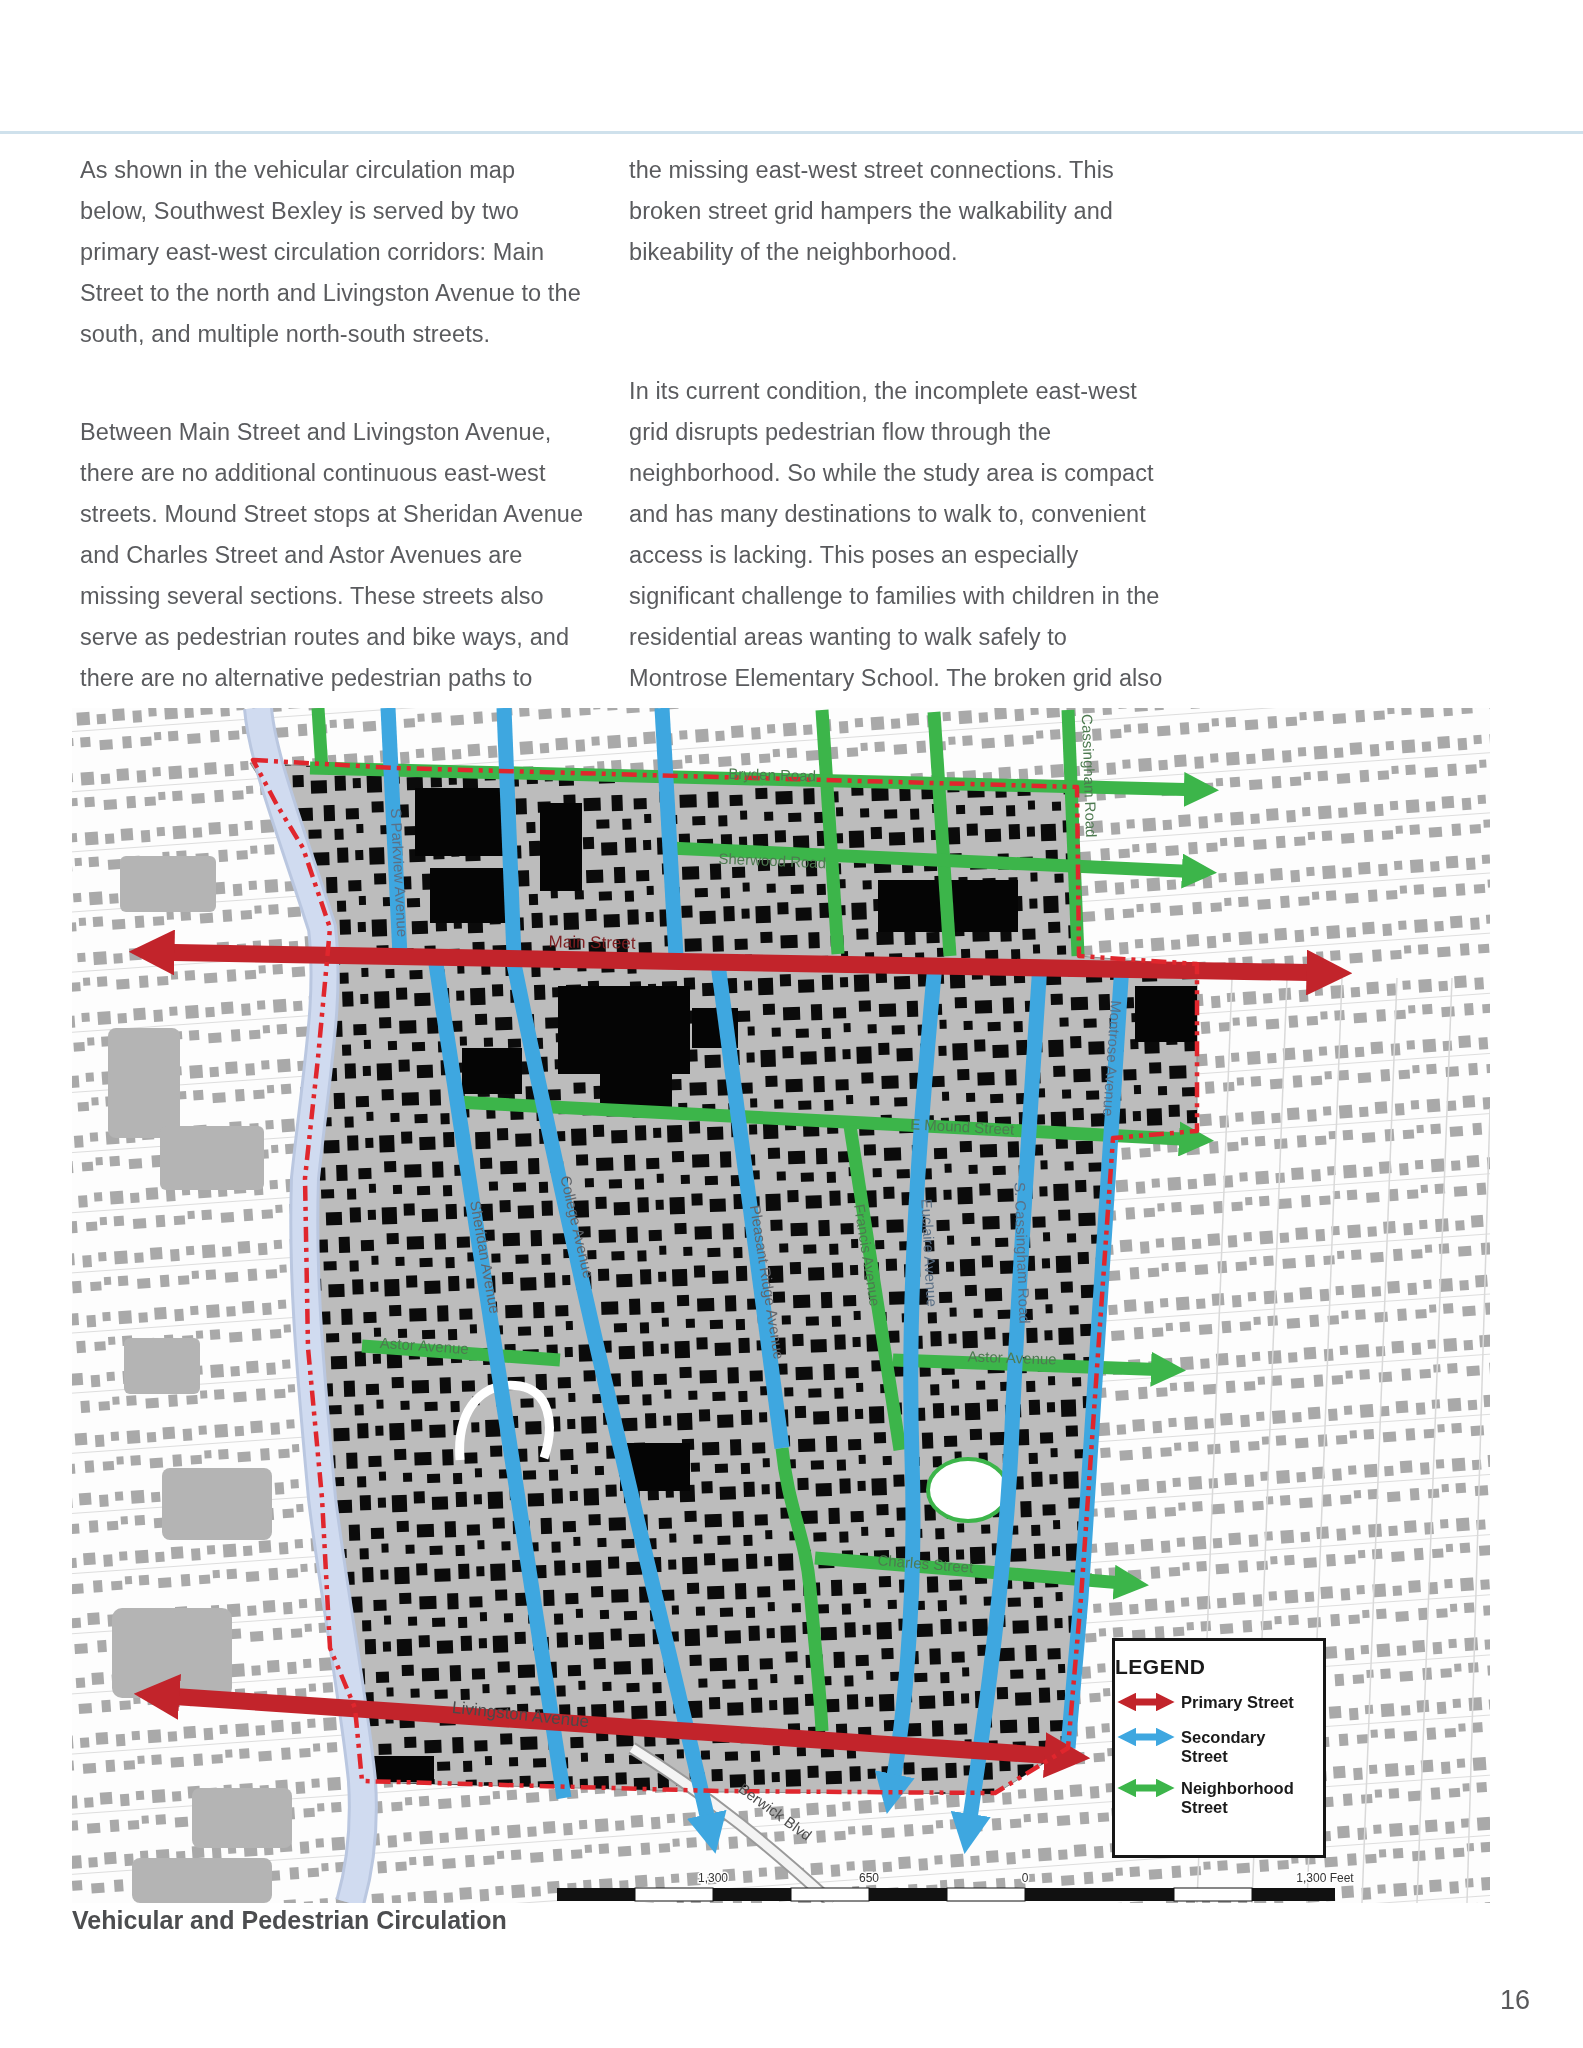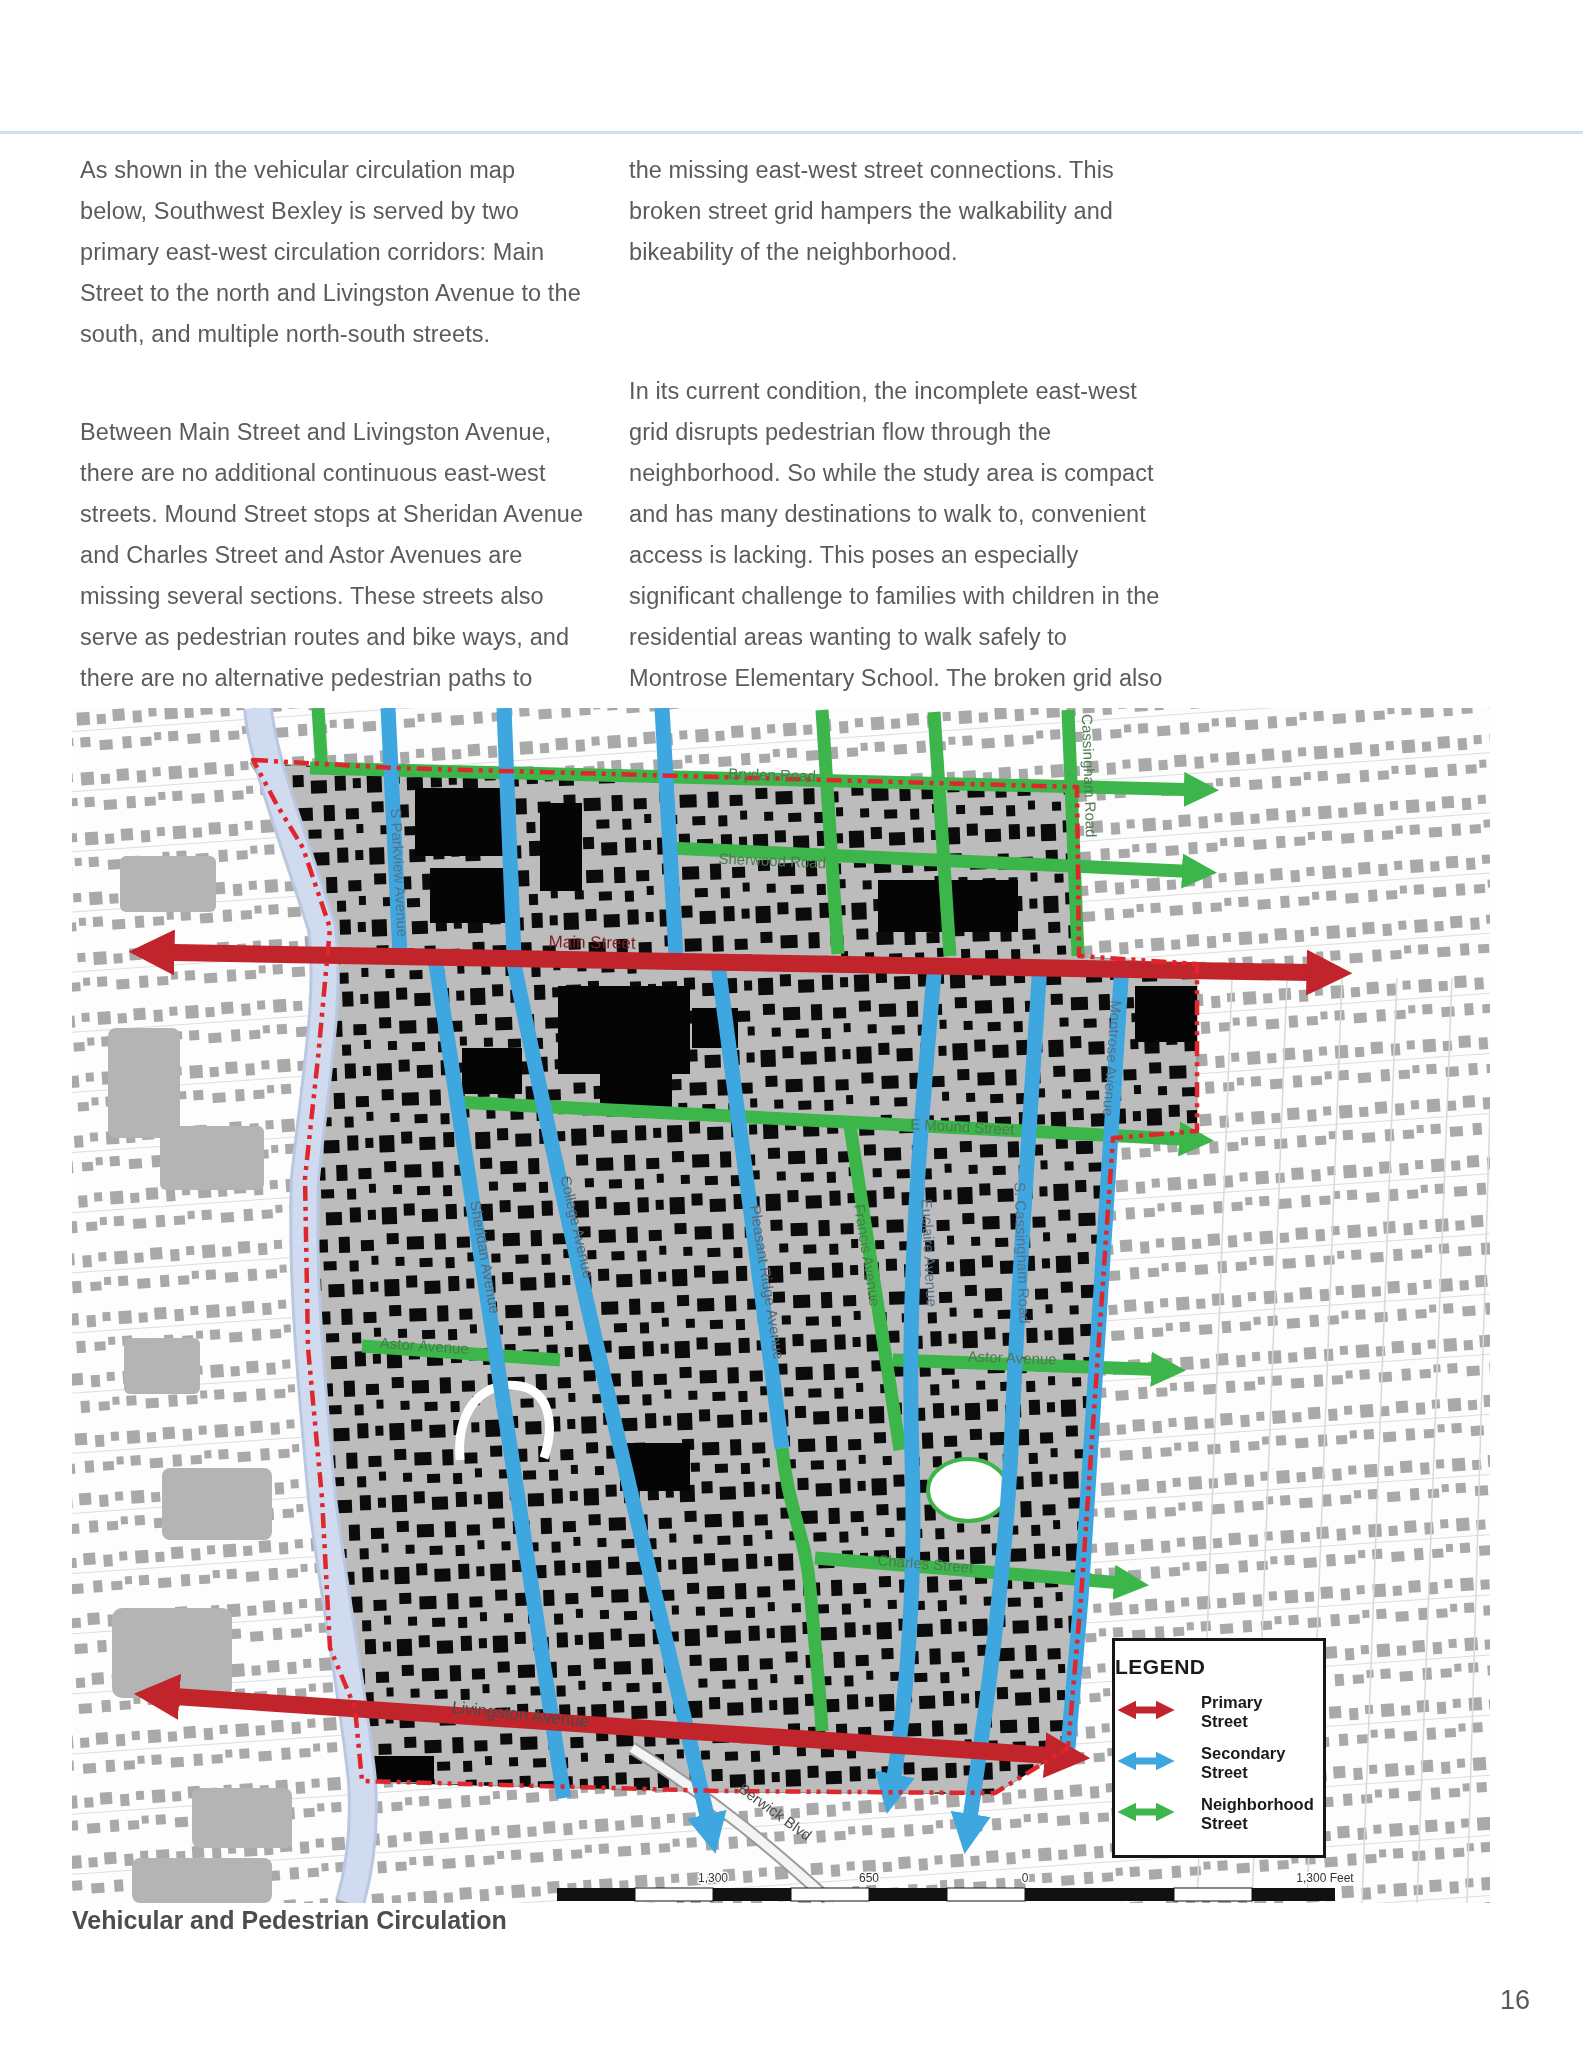--- a/index.html
+++ b/index.html
@@ -10,21 +10,21 @@
   .col h2{margin:0 0 0 0;font-size:23.5px;line-height:41px;color:#58595b;font-weight:bold;letter-spacing:.2px;}
   .col p{margin:8px;}
   .gap{height:41px;}
   .gap2{height:82px;}
   #colL{left:72px;top:142px;width:523px;}
   #colR{left:621px;top:142px;width:552px;}
   #mapbox{position:absolute;left:72px;top:708px;width:1418px;height:1195px;}
   #legend{position:absolute;left:1040px;top:930px;width:214px;height:220px;background:#ffffff;
           border:3px solid #161616;box-sizing:border-box;padding:14px 10px 10px 0;color:#1a1a1a;}
   #legend .ltitle{font-size:21px;font-weight:600;letter-spacing:.5px;margin-bottom:14px;}
-  .lrow{display:flex;align-items:center;margin-bottom:13px;gap:20px;}
+  .lrow{display:flex;align-items:flex-start;margin-bottom:13px;}
   .lrow .larrow{flex:0 0 66px;}
   .lrow .ltext{font-size:16.5px;line-height:19px;width:118px;font-weight:600;}
   #caption{position:absolute;left:72px;top:1906px;font-size:25px;font-weight:bold;color:#4c4d4f;}
   #pageno{position:absolute;left:1500px;top:1985px;font-size:27px;color:#59595b;text-align:center;}
   svg text{font-family:"Liberation Sans", sans-serif;}
   .slabel{font-size:15px;}
   .scaletxt{font-size:12px;fill:#333;paint-order:stroke;stroke:#ffffff;stroke-width:3px;}
 </style>
 </head>
 <body>

